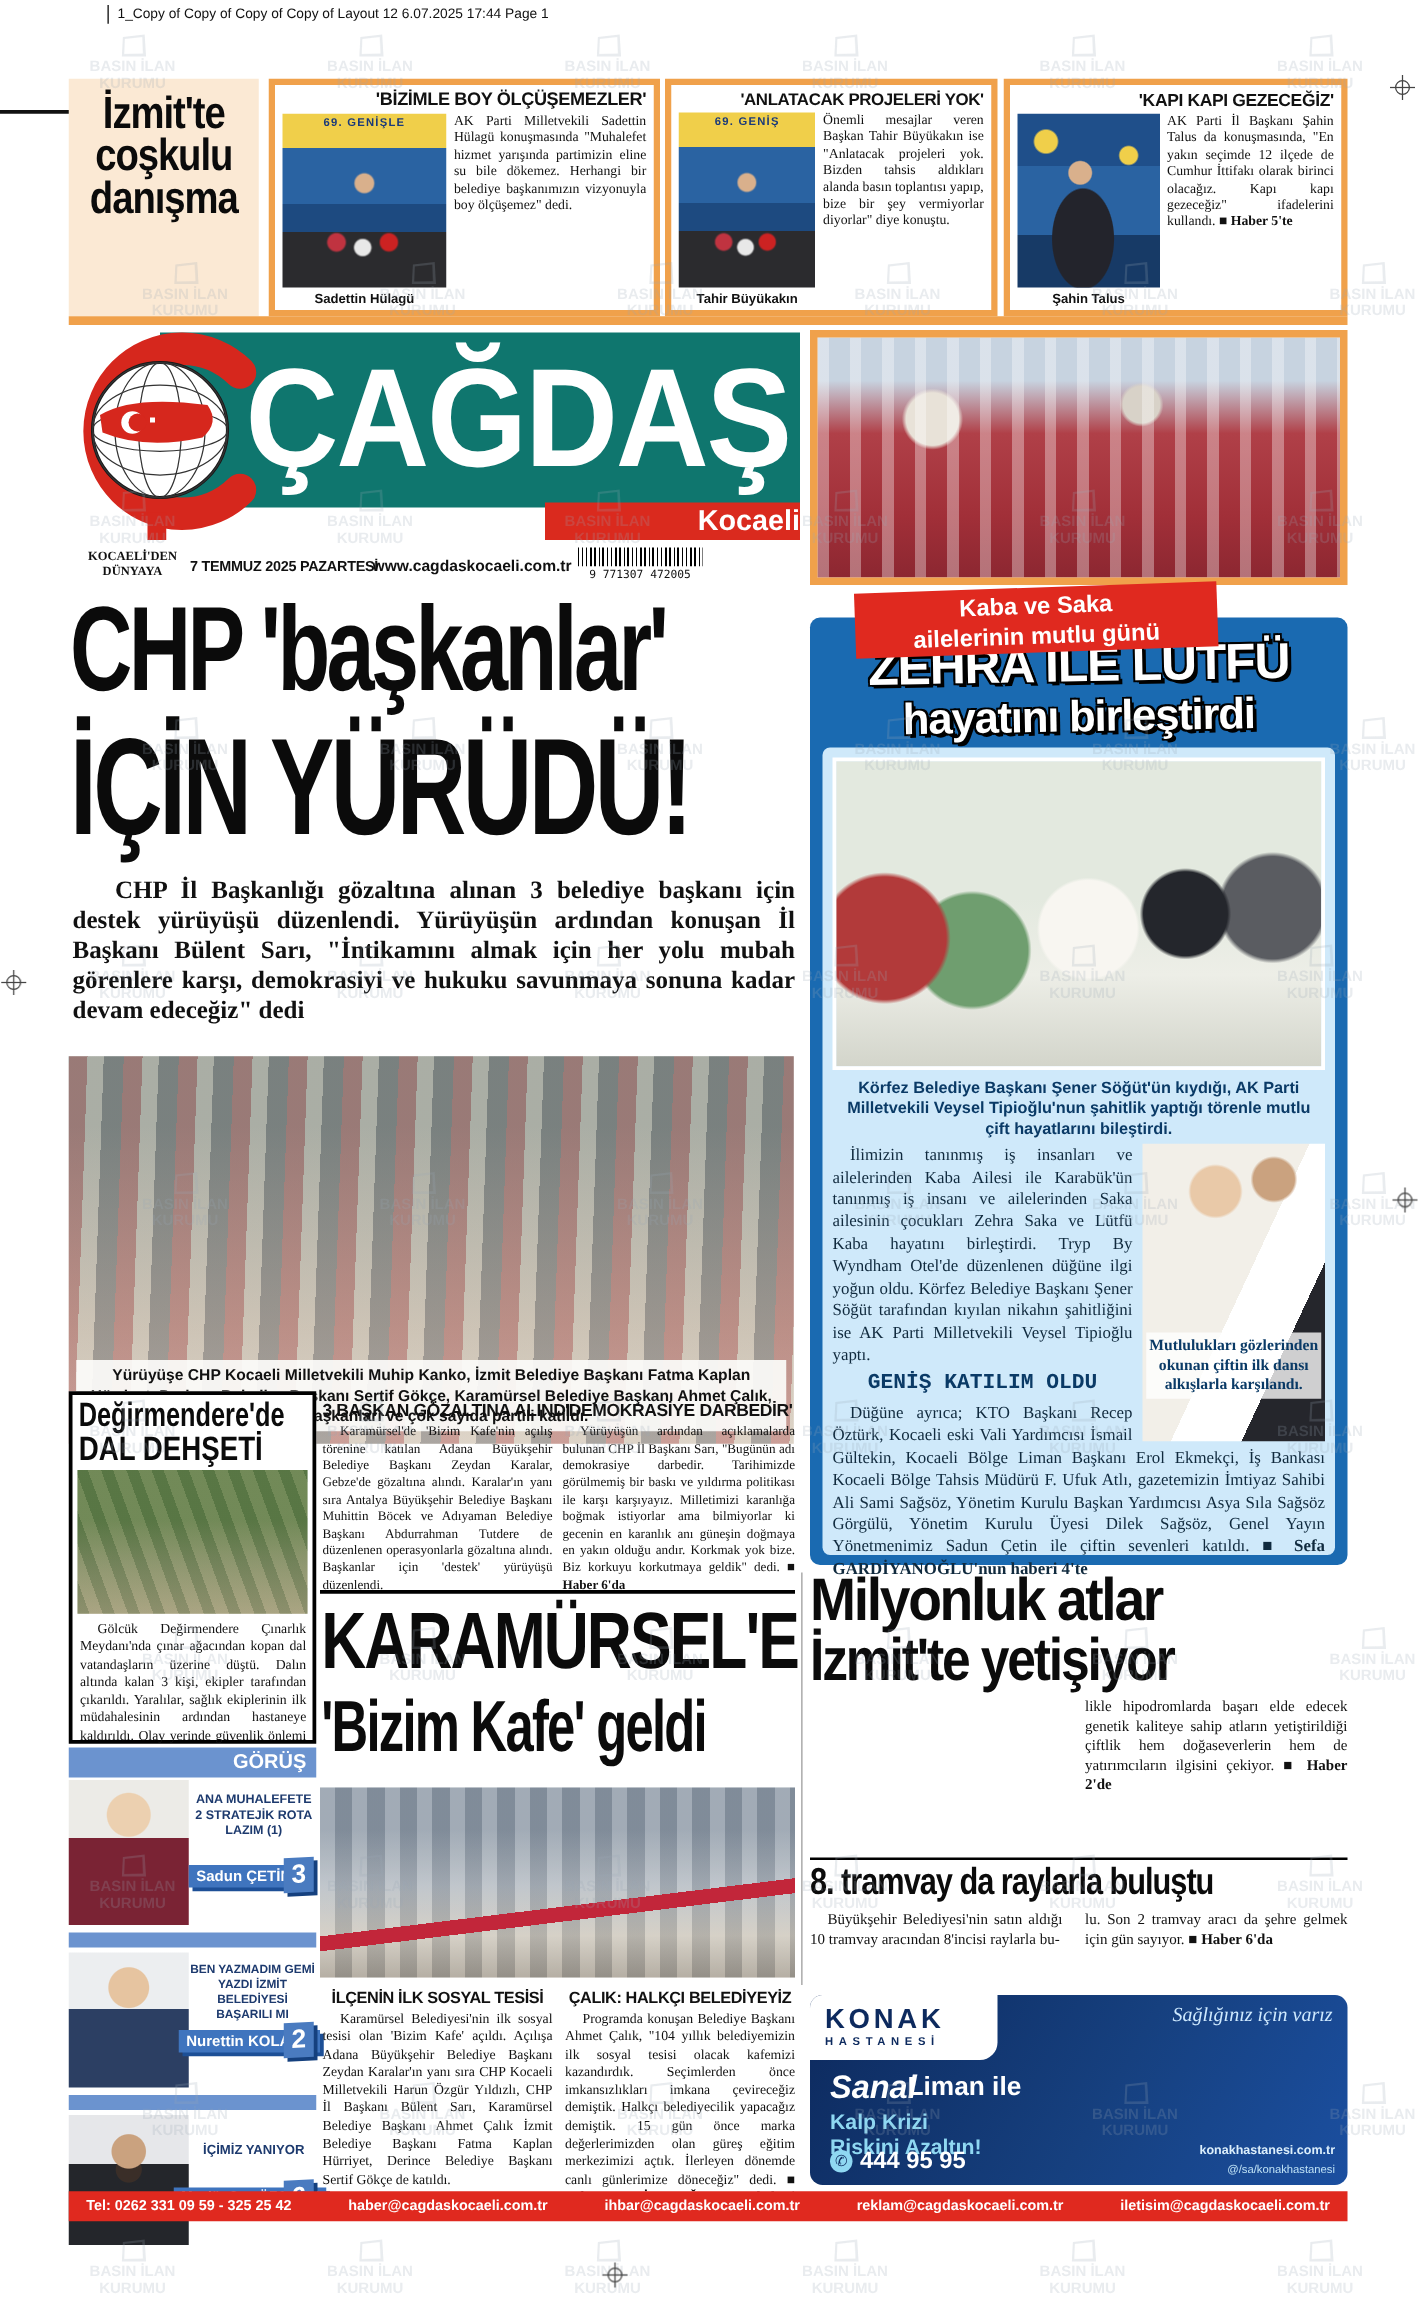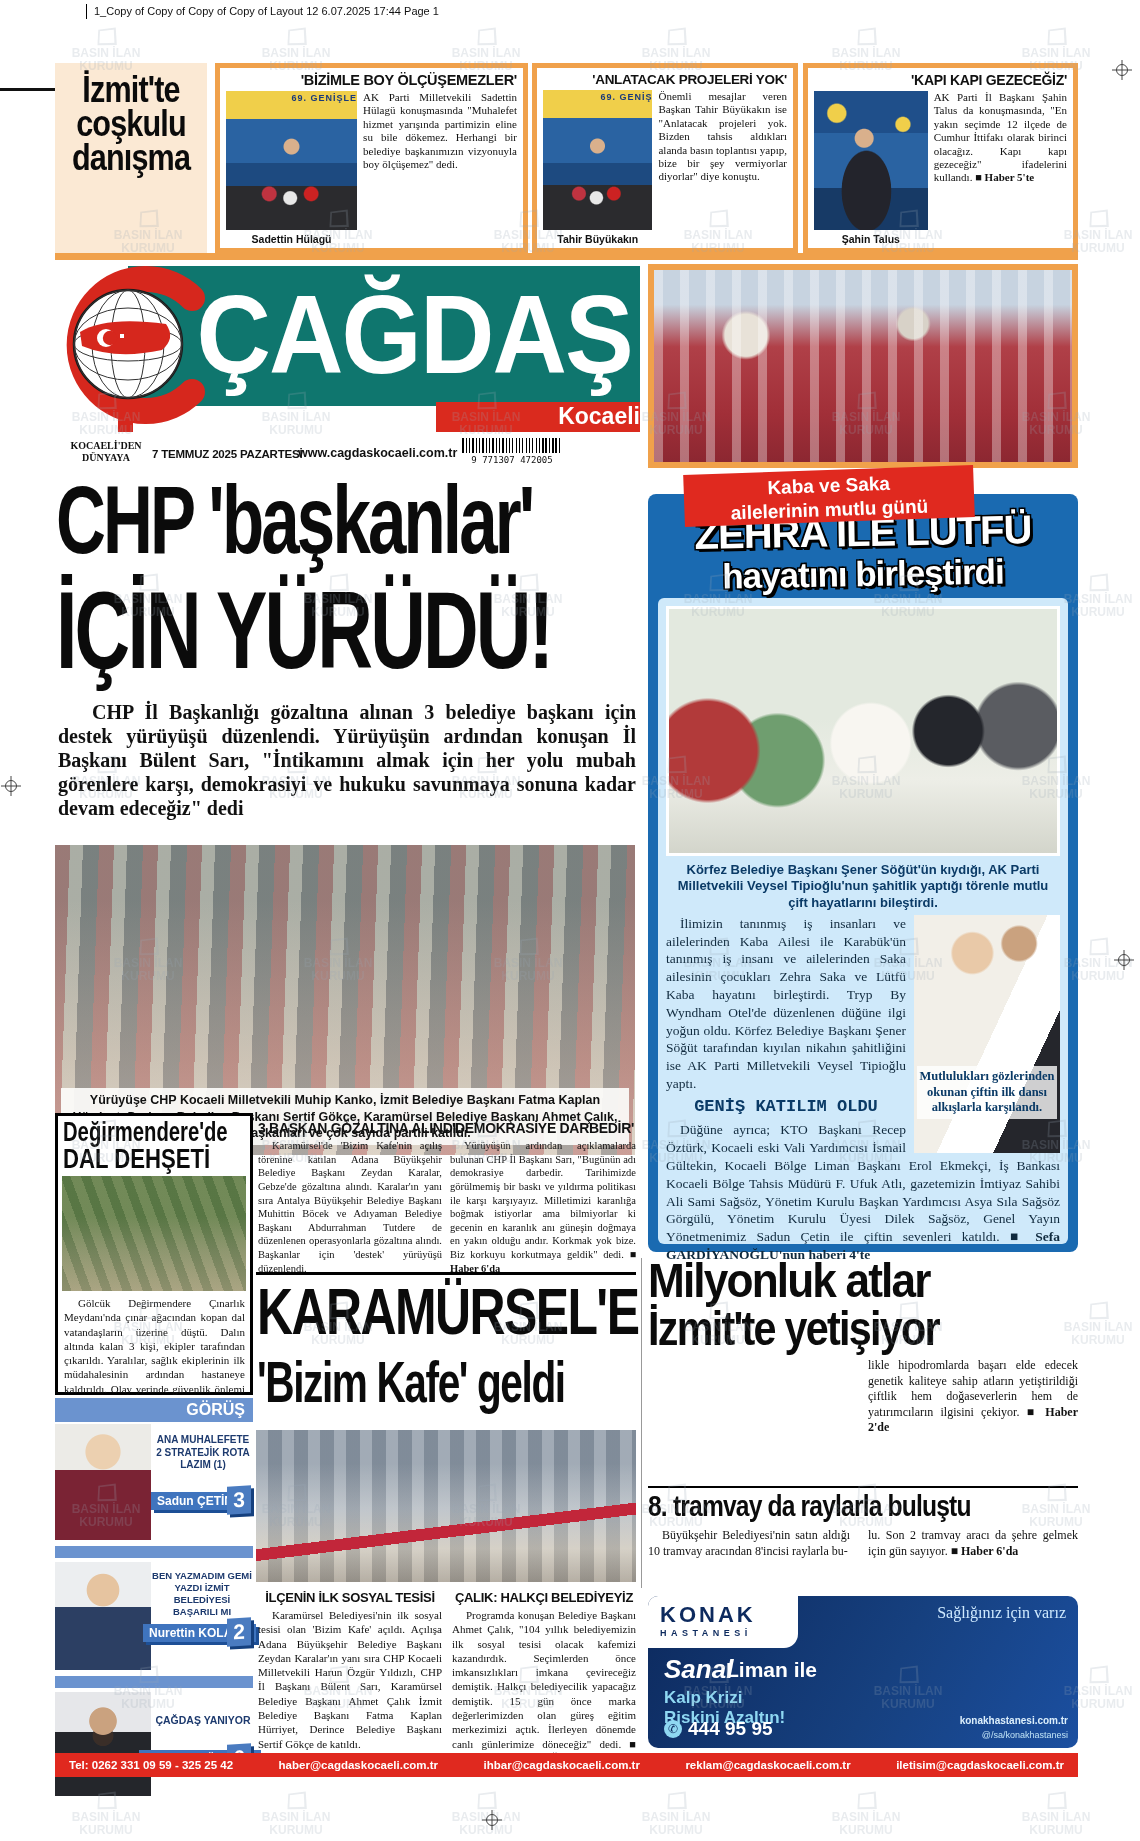--- a/index.html
+++ b/index.html
@@ -49,21 +49,21 @@
     linear-gradient(173deg,rgba(0,0,0,0) 0 60%,#c2263a 60% 66%,rgba(0,0,0,0) 66%),
     repeating-linear-gradient(90deg,rgba(255,255,255,.18) 0 12px,rgba(70,80,95,.18) 12px 26px),
     linear-gradient(180deg,#8d99a6 0 22%,#b3bac1 52%,#cdc7bb 78%,#a59d90 100%)}
   .ph-port1{background:radial-gradient(circle at 50% 24%,#ecd0b0 0 17%,rgba(0,0,0,0) 18%),
     linear-gradient(180deg,#ecebe7 0 40%,#7a2334 40% 100%)}
   .ph-port2{background:radial-gradient(circle at 50% 26%,#e6c4a0 0 17%,rgba(0,0,0,0) 18%),
     linear-gradient(180deg,#eceef0 0 42%,#2c3f63 42% 100%)}
   .ph-port3{background:radial-gradient(circle at 50% 28%,#caa27f 0 15%,rgba(0,0,0,0) 16%),
     radial-gradient(circle at 50% 42%,#3a2e28 0 13%,rgba(0,0,0,0) 14%),
     linear-gradient(180deg,#e6e7ea 0 38%,#24262b 38% 100%)}
-  .banner-text{position:absolute;top:2px;left:0;right:0;text-align:right;font-weight:900;
+  .banner-text{position:absolute;top:2px;left:0;right:0;text-align:center;font-weight:900;
     color:#1a3a7a;font-size:9px;letter-spacing:1px}
   .tbox{position:absolute;border:5px solid #f0a14b;background:#fff;padding:3px 6px;
     display:flex;flex-direction:column;box-sizing:border-box}
   .tbox-title{font-size:14.5px;font-weight:700;text-align:right;letter-spacing:-.3px;margin:1px 0 3px;white-space:nowrap}
   .tbox-row{display:flex;gap:6px;flex:1;min-height:0}
   .tbox-left{width:46%;display:flex;flex-direction:column}
   .tbox-photo{flex:1;position:relative}
   .tbox-cap{font-size:10.5px;font-weight:700;text-align:center;padding-top:3px}
   .tbox-body{width:54%;font-family:"Liberation Serif",serif;font-size:11px;line-height:1.22;text-align:justify}
   .haber{font-weight:700;font-family:"Liberation Serif",serif}
@@ -326,21 +326,21 @@
     <div class="gorus-bar" style="position:absolute;left:0;top:148px;width:100%;height:12px"></div>
 
     <div class="ph ph-port2" style="left:0;top:164px;width:96px;height:108px"></div>
     <div class="gtitle" style="left:96px;top:172px;width:102px;font-size:9.5px">BEN YAZMADIM GEMİ YAZDI İZMİT BELEDİYESİ BAŞARILI MI</div>
     <div class="author-badge" style="left:88px;top:226px">Nurettin KOLAYLI</div>
     <div class="pgnum" style="left:172px;top:220px">2</div>
 
     <div class="gorus-bar" style="position:absolute;left:0;top:278px;width:100%;height:12px"></div>
 
     <div class="ph ph-port3" style="left:0;top:294px;width:96px;height:104px"></div>
-    <div class="gtitle" style="left:100px;top:316px;width:96px;font-size:10.5px">ÇAĞDAŞ YANIYOR</div>
+    <div class="gtitle" style="left:100px;top:316px;width:96px;font-size:10.5px">İÇİMİZ YANIYOR</div>
     <div class="author-badge" style="left:84px;top:352px;font-size:11px">Mevlüt Can ÖZÇELİK</div>
     <div class="pgnum" style="left:172px;top:346px">6</div>
   </div>
 
   <div class="abs" style="left:256px;top:1272px;width:380px;height:3px;background:#000"></div>
   <div class="abs hl" style="left:257px;top:1282px;font-size:64px;letter-spacing:-2px;transform:scaleX(.78)">KARAMÜRSEL'E</div>
   <div class="abs hl" style="left:257px;top:1354px;font-size:58px;letter-spacing:-2px;transform:scaleX(.70)">'Bizim Kafe' geldi</div>
   <div class="ph ph-kurdele" style="left:256px;top:1430px;width:380px;height:152px"></div>
 
   <div class="coltitle" style="left:258px;top:1590px;width:184px;font-size:13px">İLÇENİN İLK SOSYAL TESİSİ</div>
@@ -368,21 +368,21 @@
     <span>lu. Son 2 tramvay aracı da şehre gelmek için gün sayıyor.</span>
     <b>■ Haber 6'da</b>
   </div>
 
   <div class="abs" style="left:648px;top:1596px;width:430px;height:152px;border-radius:10px;
        background:linear-gradient(120deg,#0d2a5e 0%,#16407f 55%,#1b4fa0 100%);overflow:hidden">
     <div class="abs" style="left:0;top:0;width:150px;height:52px;background:#fff;border-bottom-right-radius:14px;padding:6px 0 0 12px;box-sizing:border-box">
       <div style="color:#0d2a5e;font-weight:900;font-size:22px;letter-spacing:3px">KONAK</div>
       <div style="color:#0d2a5e;font-weight:700;font-size:9px;letter-spacing:4.5px">HASTANESİ</div>
     </div>
-    <div class="abs" style="right:12px;top:8px;color:#cfeaff;font-family:'Liberation Serif',serif;font-size:16px">Sağlığınız için varız</div>
+    <div class="abs" style="right:12px;top:8px;color:#cfeaff;font-family:'Liberation Serif',serif;font-style:italic;font-size:16px">Sağlığınız için varız</div>
     <div class="ph ph-mri" style="right:8px;top:32px;width:110px;height:92px;background-color:rgba(0,0,0,0)"></div>
     <div class="abs" style="left:16px;top:58px;color:#fff;font-weight:800;font-size:26px;font-style:italic">Sanal</div>
     <div class="abs" style="left:78px;top:62px;color:#fff;font-weight:800;font-size:21px">Liman ile</div>
     <div class="abs" style="left:16px;top:92px;color:#8fd8f2;font-weight:800;font-size:17px">Kalp Krizi</div>
     <div class="abs" style="left:16px;top:112px;color:#8fd8f2;font-weight:800;font-size:17px">Riskini Azaltın!</div>
     <div class="abs" style="left:16px;bottom:8px;display:flex;align-items:center;gap:6px">
       <span style="width:18px;height:18px;border-radius:50%;background:#8fd8f2;color:#0d2a5e;font-size:12px;line-height:18px;text-align:center">✆</span>
       <span style="color:#fff;font-weight:900;font-size:19px">444 95 95</span>
     </div>
     <div class="abs" style="right:10px;bottom:22px;color:#dceffc;font-size:10px;font-weight:700">konakhastanesi.com.tr</div>

